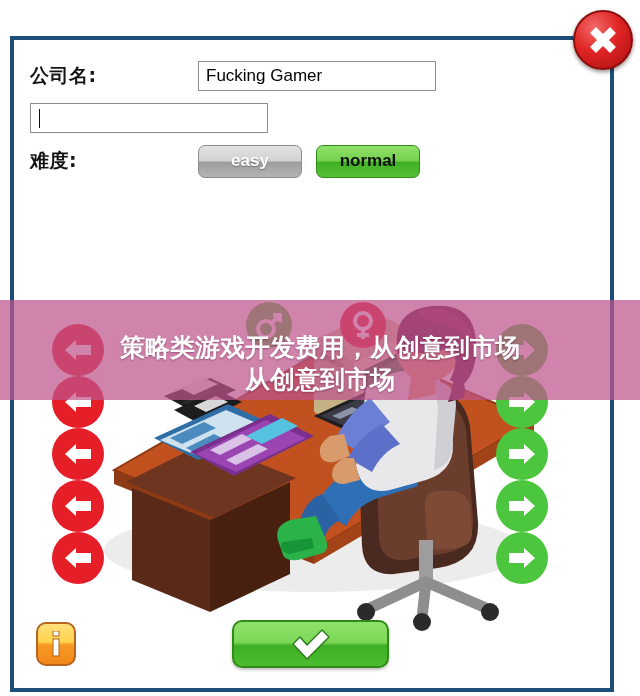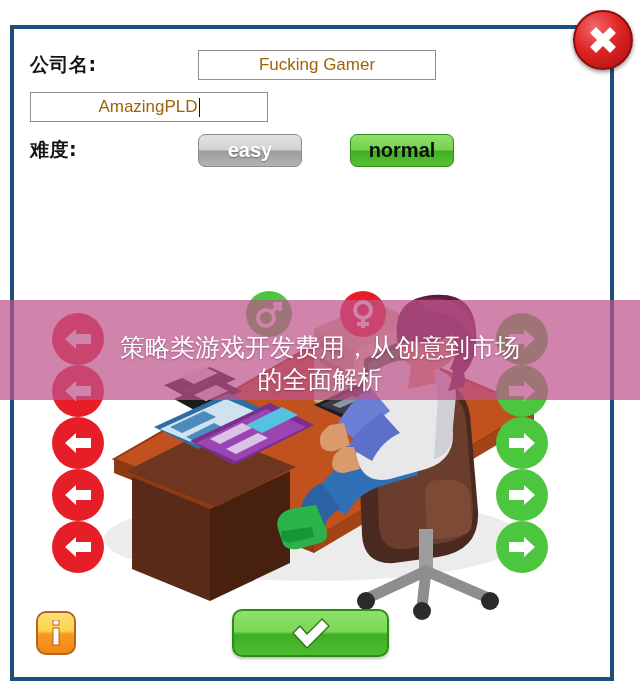--- a/index.html
+++ b/index.html
@@ -5,21 +5,21 @@
   html,body{margin:0;padding:0;}
   body{
     width:640px;height:696px;overflow:hidden;position:relative;
     background:#ffffff;
     font-family:"Liberation Sans","DejaVu Sans",sans-serif;
   }
   #root{position:absolute;inset:0;background:#ffffff;}
 
   
   .window{
-    position:absolute;left:10px;top:25px;width:604px;height:656px;
+    position:absolute;left:10px;top:36px;width:604px;height:656px;
     border:4px solid #1f4e79;background:#ffffff;box-sizing:border-box;
   }
   .window-inner{position:absolute;inset:0;background:#ffffff;overflow:hidden;}
 
   
   .close-btn{
     position:absolute;left:573px;top:10px;width:56px;height:56px;border-radius:50%;
     background:radial-gradient(circle at 35% 28%, #f06a6a 0%, #e02424 45%, #a80f0f 100%);
     border:2px solid #8d0d0d;box-shadow:0 2px 4px rgba(0,0,0,.45);
     z-index:60;display:flex;align-items:center;justify-content:center;cursor:pointer;
@@ -30,41 +30,40 @@
   .form{position:absolute;left:16px;top:18px;width:560px;}
   .row{display:flex;align-items:center;margin-bottom:8px;height:38px;}
   .row.fieldrow{height:36px;margin-bottom:6px;}
   .lbl{
     width:168px;flex:0 0 168px;color:#141414;font-size:19px;font-weight:700;
     font-family:"DejaVu Sans","Liberation Sans",sans-serif;letter-spacing:.5px;
   }
   .txtfield{
     width:238px;height:30px;border:1px solid #8e8e8e;background:#fff;
     display:flex;align-items:center;padding:0 7px;box-sizing:border-box;
-    font-size:17px;color:#a16207;position:relative;
+    font-size:17px;color:#000000;position:relative;
     font-family:"Liberation Sans",sans-serif;
-    justify-content:center;
   }
   .caret{display:inline-block;width:1px;height:19px;background:#111;margin-left:1px;}
 
   
   .pill{
     width:104px;height:33px;border-radius:7px;margin-right:14px;
     display:flex;align-items:center;justify-content:center;
-    font-size:20px;font-weight:700;cursor:pointer;box-sizing:border-box;
+    font-size:17px;font-weight:700;cursor:pointer;box-sizing:border-box;
     font-family:"Liberation Sans",sans-serif;
   }
   .pill.off{
     background:linear-gradient(180deg,#e2e2e2 0%,#d2d2d2 48%,#9c9c9c 52%,#b4b4b4 100%);
     border:1px solid #8b8b8b;color:#ffffff;
     text-shadow:0 1px 1px rgba(110,110,110,.9);
   }
   .pill.on{
     background:linear-gradient(180deg,#8fe06a 0%,#74d24f 48%,#3fb023 52%,#57c136 100%);
-    border:1px solid #2f8a18;color:#0d0d0d;margin-left:34px;
+    border:1px solid #2f8a18;color:#0d0d0d;
   }
 
   
   .scene{position:absolute;left:0;top:180px;width:596px;height:420px;overflow:hidden;}
 
   .arrow{
     position:absolute;width:52px;height:52px;border-radius:50%;
     display:flex;align-items:center;justify-content:center;cursor:pointer;
   }
   .arrow.left{background:#e61e28;}
@@ -78,21 +77,21 @@
   .gender.female{background:#e61e28;}
 
   
   .banner{
     position:absolute;left:0;top:300px;width:640px;height:100px;
     background:rgba(190,85,140,.72);
     z-index:40;display:flex;align-items:center;justify-content:center;
     pointer-events:none;
   }
   .banner-text{
-    color:#ffffff;font-size:25px;font-weight:400;line-height:1.28;
+    color:#ffffff;font-size:25px;font-weight:700;line-height:1.28;
     text-align:center;width:600px;
     font-family:"DejaVu Sans","Liberation Sans",sans-serif;
     text-shadow:0 1px 2px rgba(80,20,60,.45);
     margin-top:28px;
   }
 
   
   .bottombar{position:absolute;left:0;bottom:6px;width:596px;height:66px;}
   .info-btn{
     position:absolute;left:22px;top:6px;width:40px;height:44px;border-radius:10px;
@@ -119,21 +118,20 @@
 
         <div class="row fieldrow">
           <div class="lbl">公司名:</div>
           <div class="txtfield">
             <span>Fucking Gamer</span>
           </div>
         </div>
 
         <div class="row fieldrow">
           <div class="txtfield">
-            <span>AmazingPLD</span>
               <span class="caret"></span>
           </div>
         </div>
 
         <div class="row">
           <div class="lbl">难度:</div>
           <div class="pill off">easy</div>
           <div class="pill on">normal</div>
         </div>
 
@@ -327,17 +325,17 @@
 
   <div class="close-btn">
     <svg width="30" height="30" viewBox="0 0 30 30">
       <polygon points="8,3 15,10 22,3 27,8 20,15 27,22 22,27 15,20 8,27 3,22 10,15 3,8" fill="#ffffff" stroke="#ffffff" stroke-width="1.4" stroke-linejoin="round"></polygon>
     </svg>
   </div>
 
   <div class="banner">
     <div class="banner-text">
       <span>策略类游戏开发费用，从创意到市场</span><br>
-      <span>的全面解析</span>
+      <span>从创意到市场</span>
     </div>
   </div>
 
 </div>
 
 </body></html>

